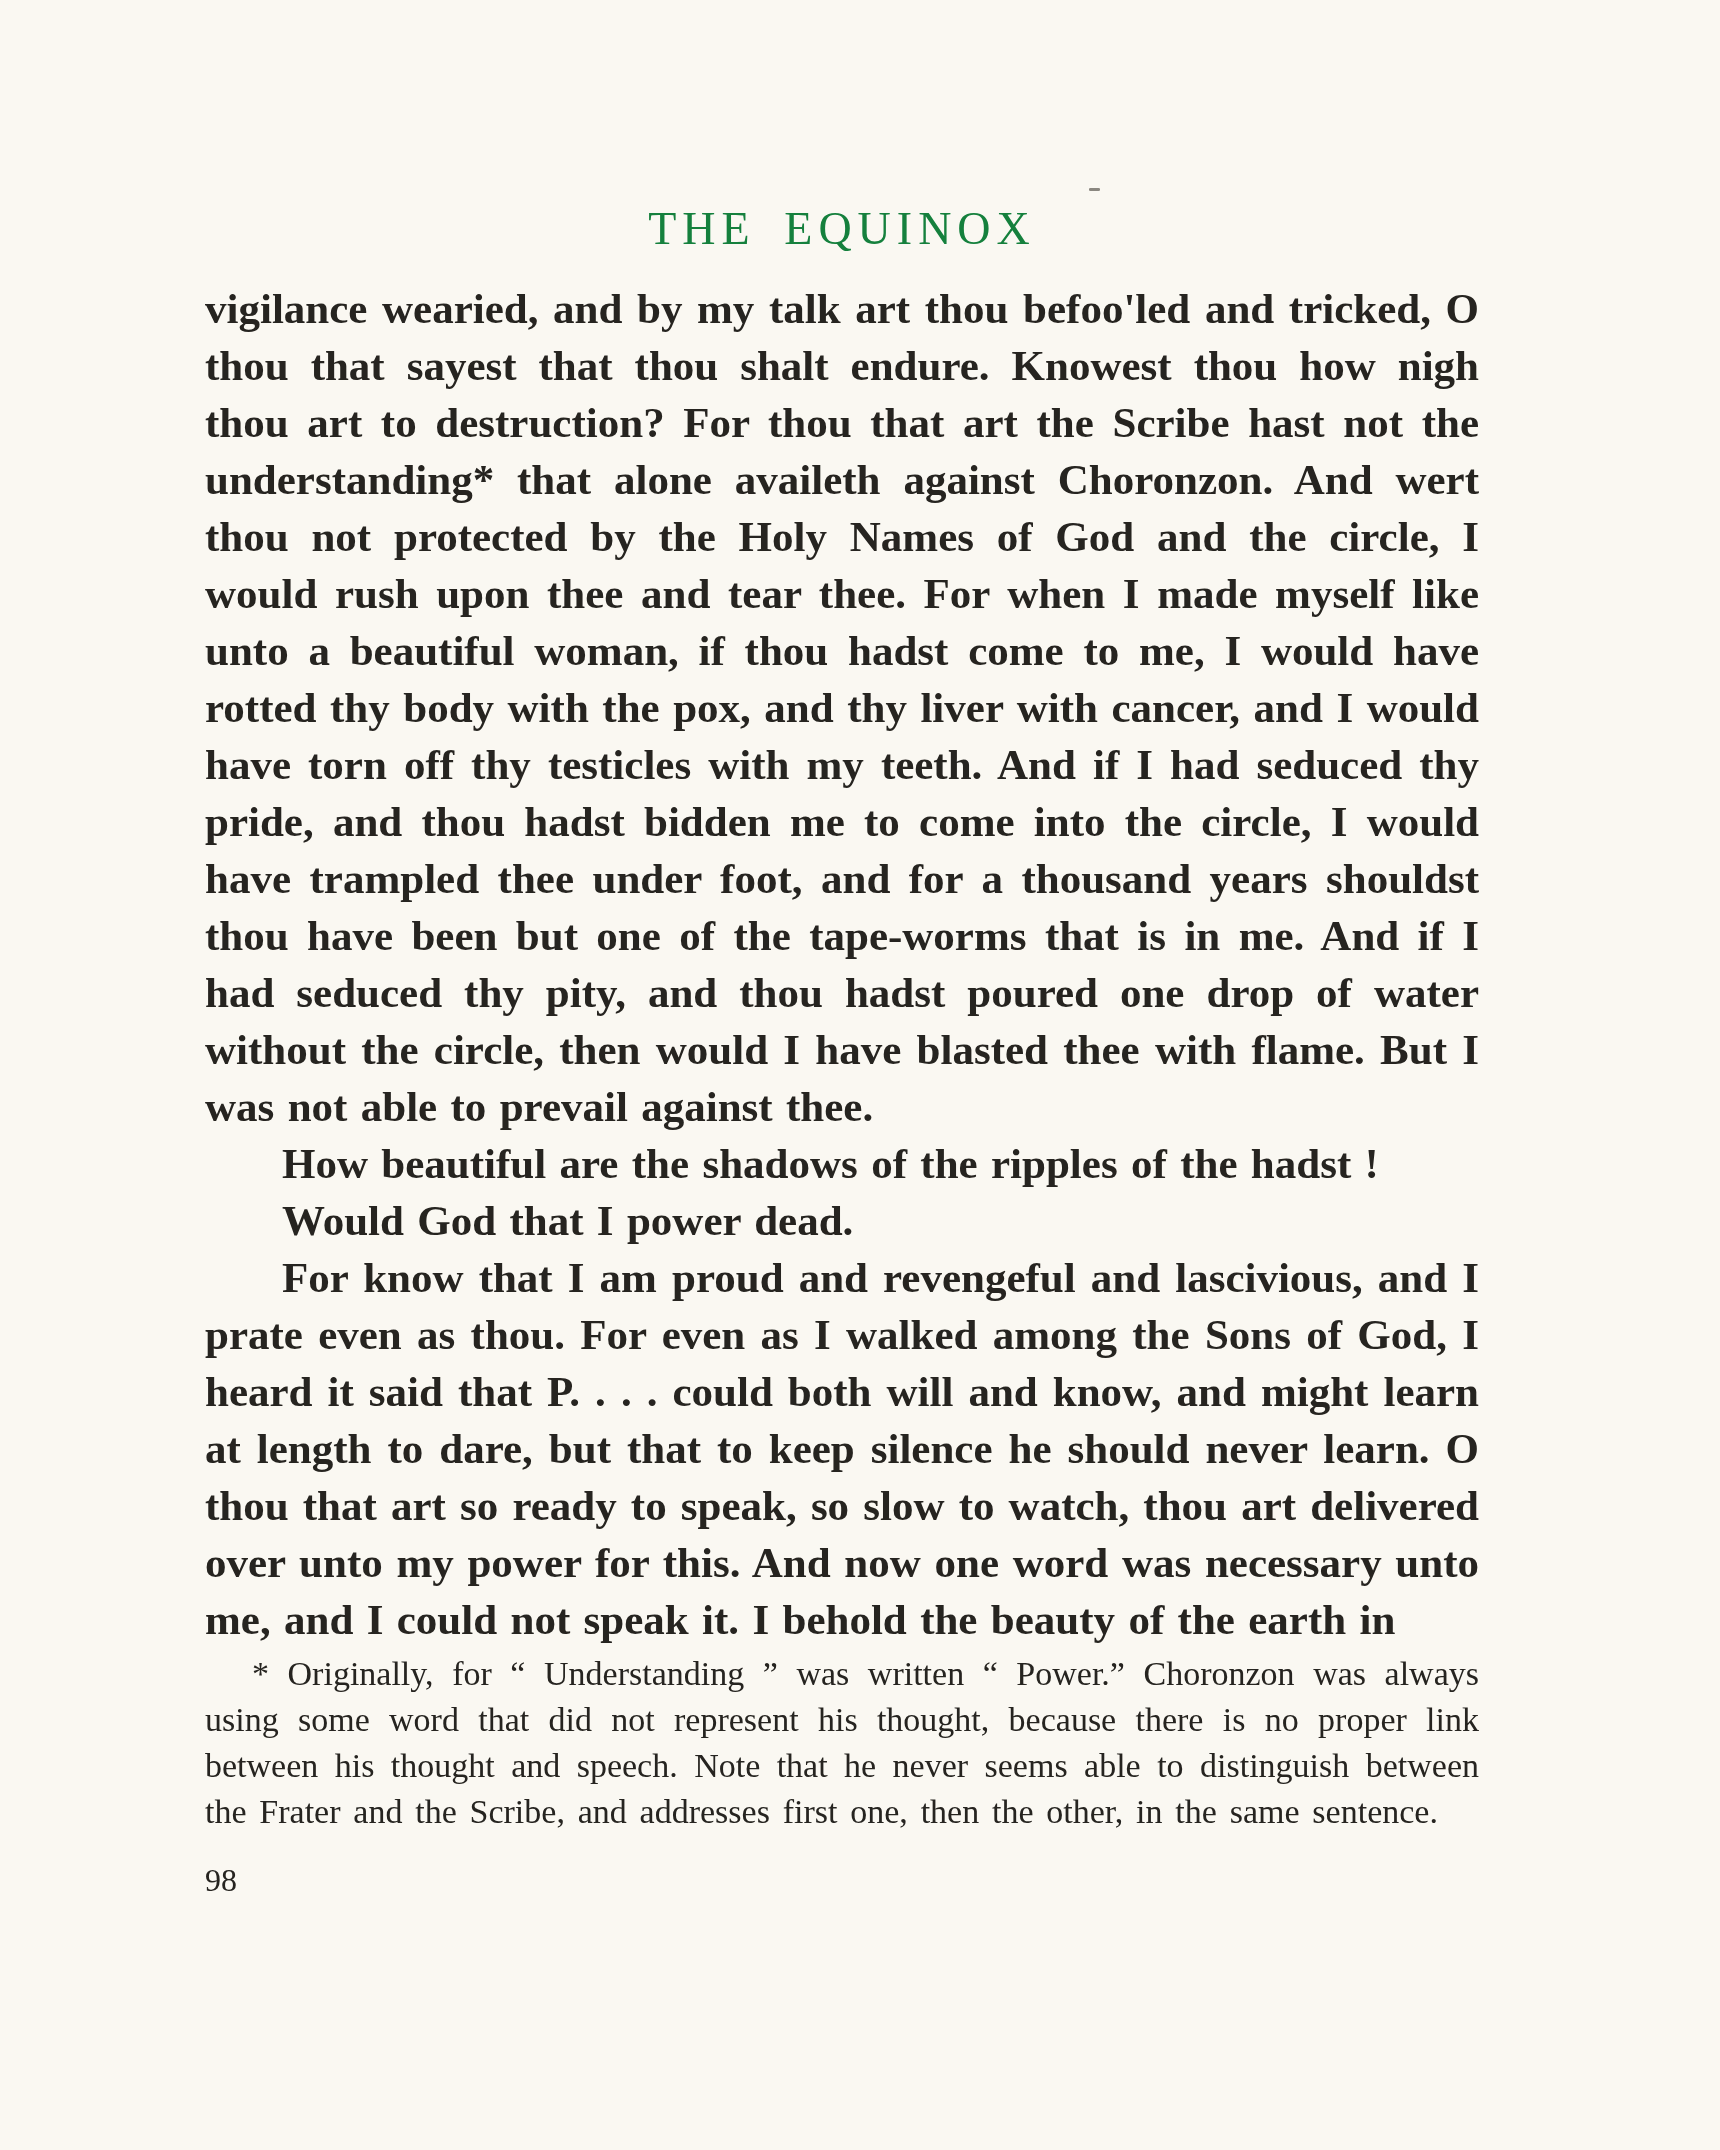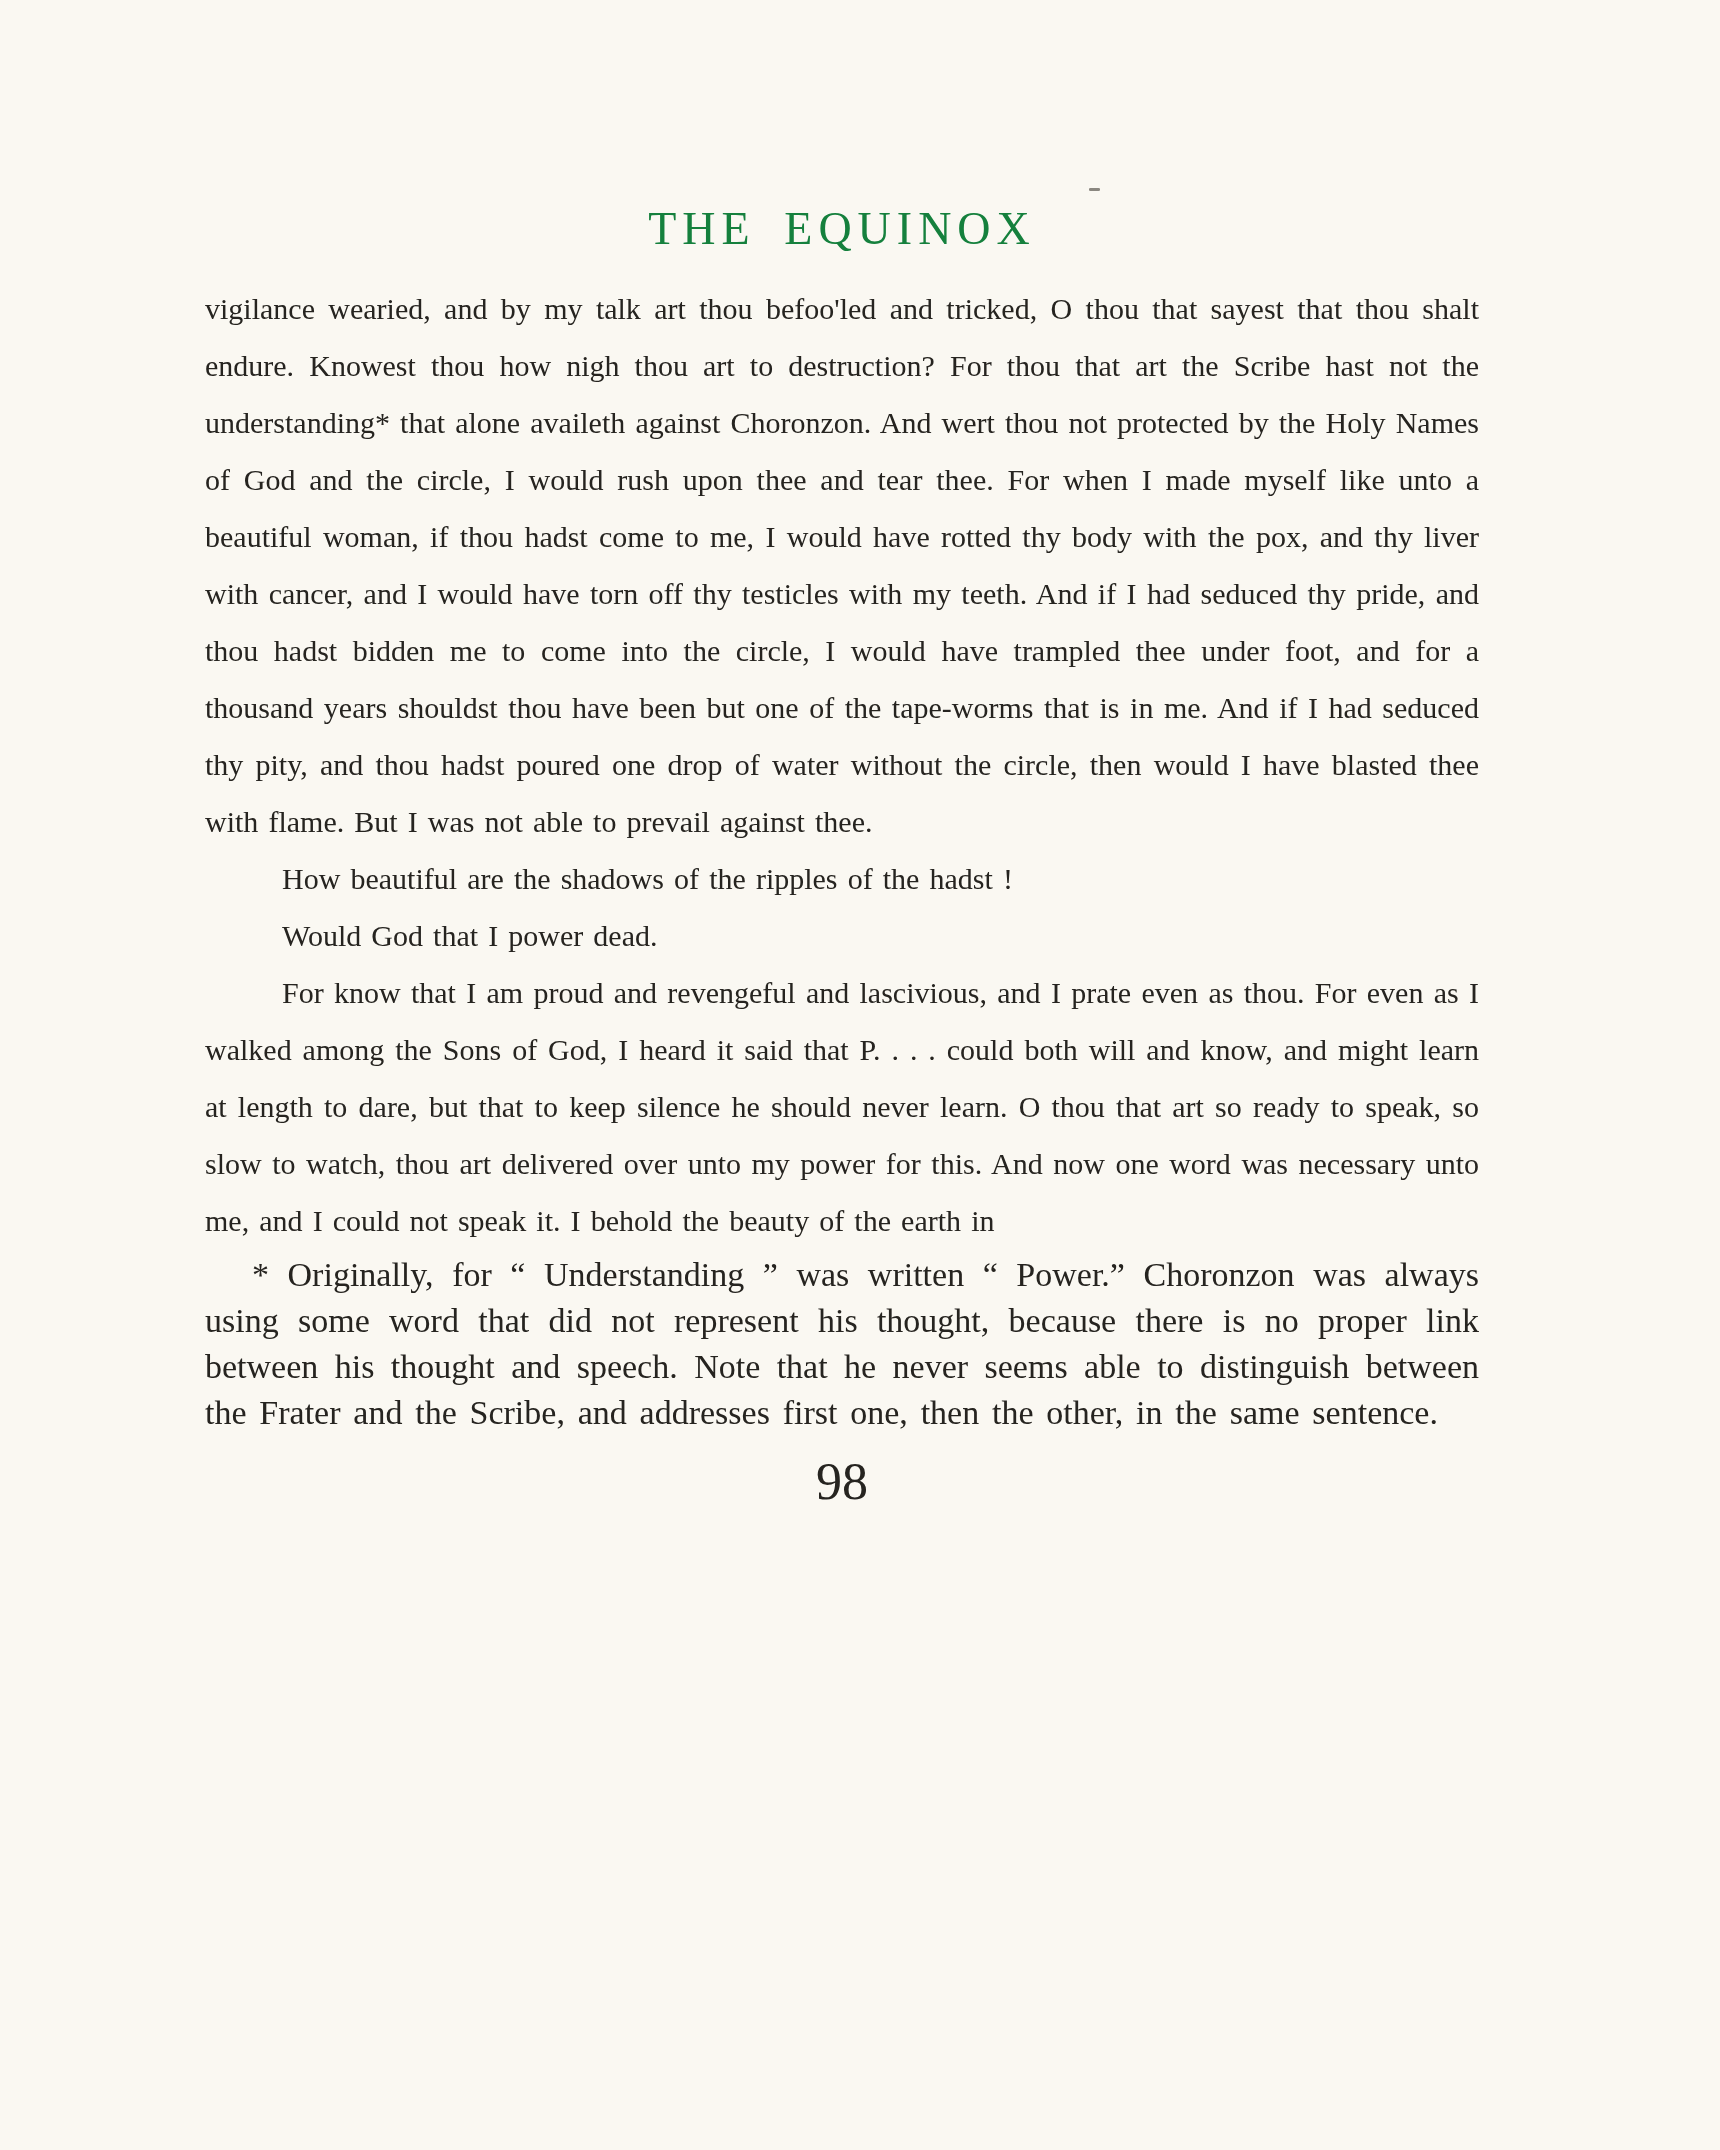--- a/index.html
+++ b/index.html
@@ -26,42 +26,43 @@
   .title {
     font-size: 46px;
     font-weight: normal;
     letter-spacing: 6px;
     word-spacing: 11.2px;
     text-align: center;
     margin: 0 0 25px 0;
     color: #15803d;
   }
   .bodytext p {
-    font-size: 30px;
+    font-size: 43px;
     line-height: 57px;
     text-align: justify;
     margin: 0;
     word-spacing: 2.6px;
+    font-weight: bold;
   }
   .bodytext p.indent {
     text-indent: 77px;
   }
   .footnote {
     margin-top: 3px;
     font-size: 34px;
     line-height: 46px;
     text-align: justify;
     text-indent: 47px;
     word-spacing: 4.3px;
   }
   .page-number {
     margin-top: 24px;
-    font-size: 52px;
+    font-size: 32px;
     line-height: 43px;
-    text-align: center;
+    text-align: left;
   }
   .artifact {
     position: absolute;
     left: 1089px;
     top: 188px;
     width: 11.2px;
     height: 2.6px;
     background: #5a5750;
     border-radius: 1.3px;
     opacity: 0.7;

